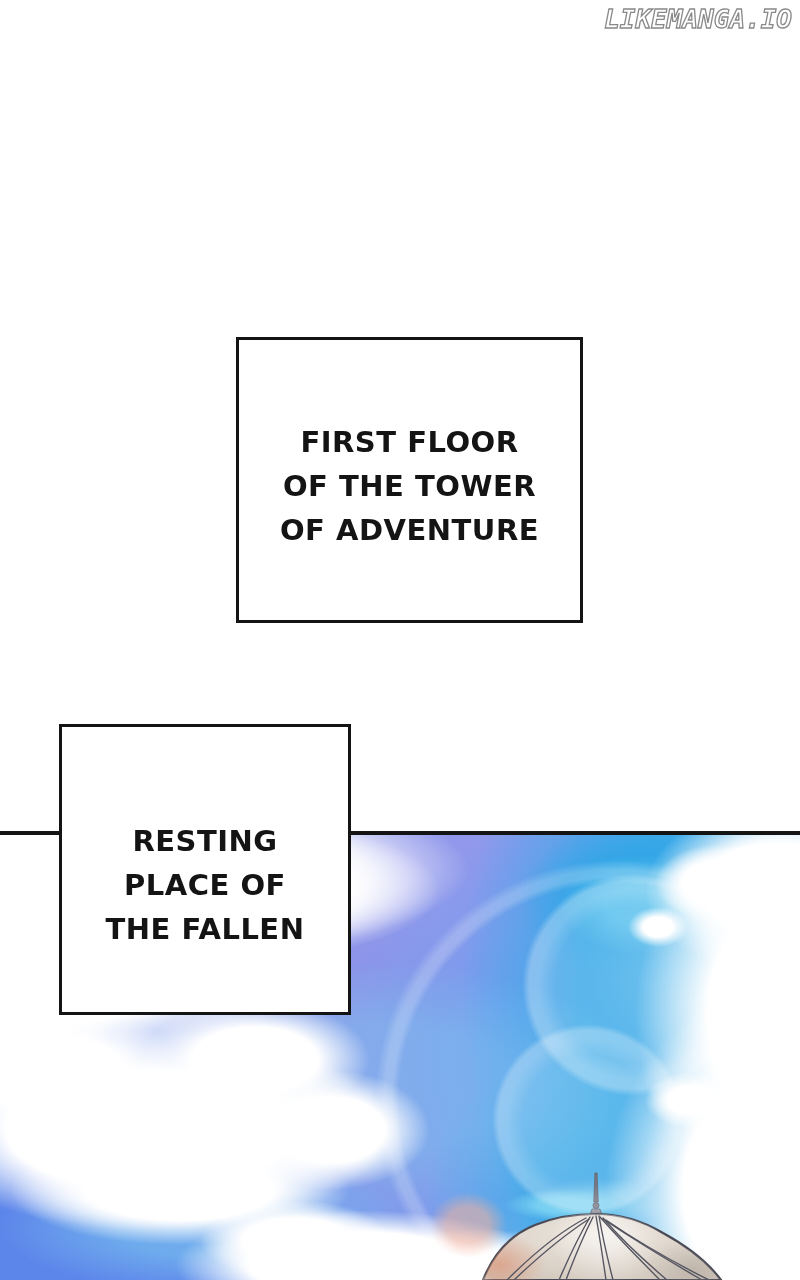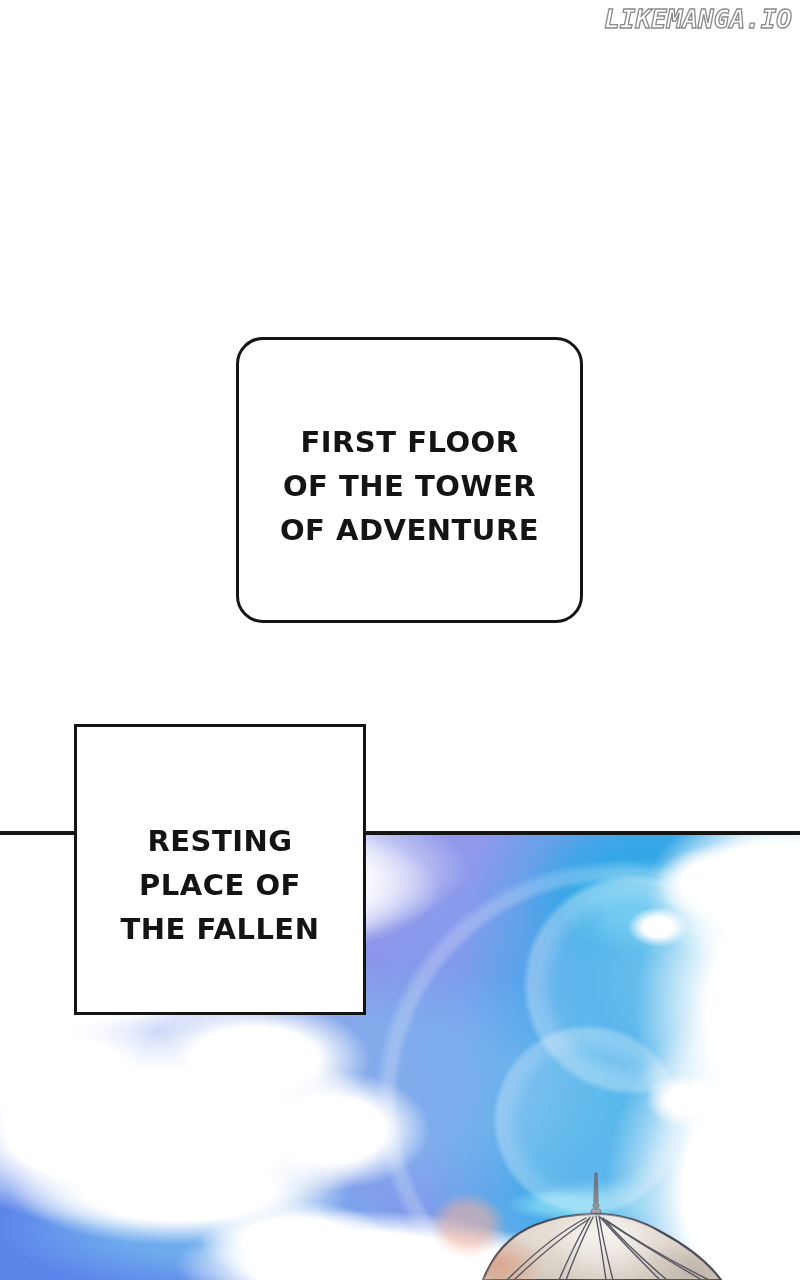--- a/index.html
+++ b/index.html
@@ -39,24 +39,23 @@
     background:var(--paper);
     border:3px solid var(--ink);
     display:flex;
     align-items:center;
     justify-content:center;
     z-index:3;
   }
   .caption-box.first{
     left:236px;top:337px;width:347px;height:286px;
     padding-top:12px;
-    border-radius:27px;
   }
   .caption-box.second{
-    left:74px;top:724px;width:292px;height:291px;
+    left:59px;top:724px;width:292px;height:291px;
     padding-top:30px;
   }
   .caption-text{
     font-family:"DejaVu Sans",sans-serif;
     font-weight:bold;
     font-size:29px;
     line-height:44px;
     letter-spacing:0.5px;
     color:var(--ink);
     text-align:center;

